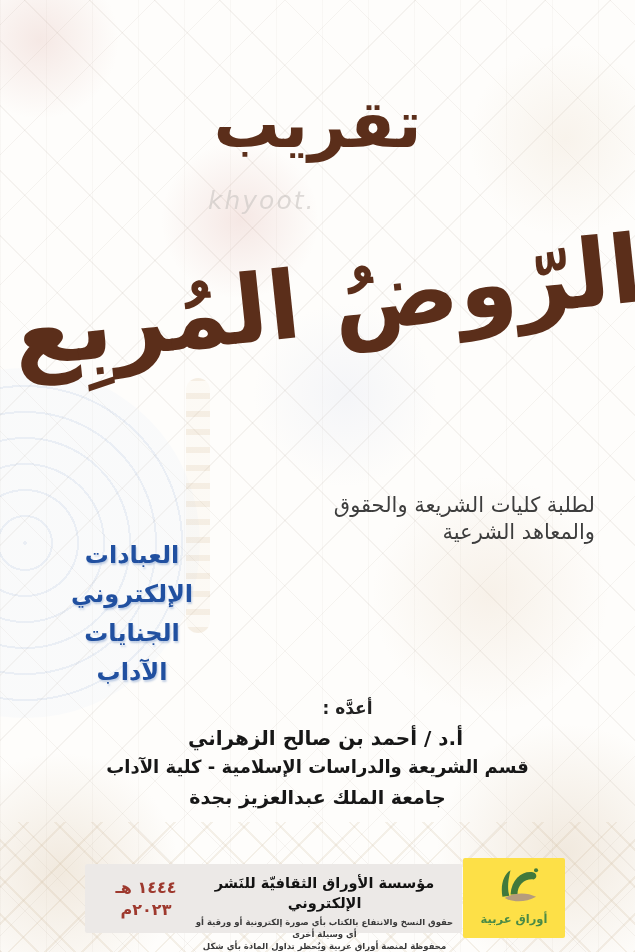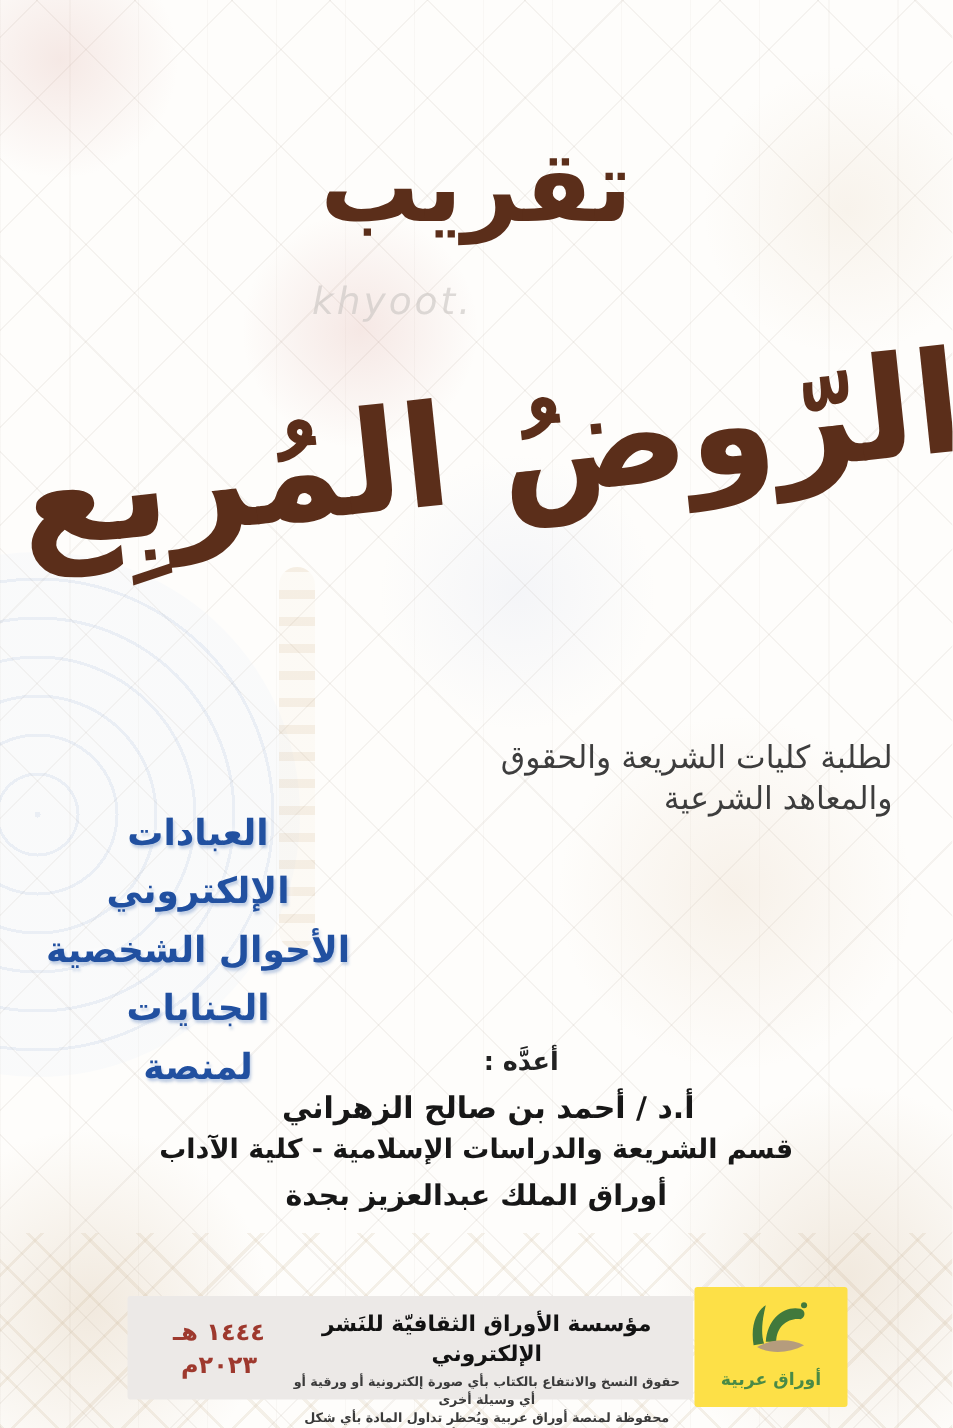--- a/index.html
+++ b/index.html
@@ -156,29 +156,28 @@
 
 
   <div class="audience-block">
     <div>لطلبة كليات الشريعة والحقوق</div>
     <div>والمعاهد الشرعية</div>
   </div>
 
   <div class="topics">
     <div class="topic">العبادات</div>
     <div class="topic">الإلكتروني</div>
-    <div class="topic">الأحوال الشخصية</div>
     <div class="topic">الجنايات</div>
-    <div class="topic">لمنصة</div>
+    <div class="topic">الآداب</div>
   </div>
 
   <div class="prepared-label">أعدَّه :</div>
   <div class="preparer">أ.د / أحمد بن صالح الزهراني</div>
   <div class="department">قسم الشريعة والدراسات الإسلامية - كلية الآداب</div>
-  <div class="university">أوراق الملك عبدالعزيز بجدة</div>
+  <div class="university">جامعة الملك عبدالعزيز بجدة</div>
 
   <div class="footer-band">
     <div class="dates">
       <div>١٤٤٤ هـ</div>
       <div>٢٠٢٣م</div>
     </div>
     <div class="pub-center">
       <div class="pub-title">مؤسسة الأوراق الثقافيّة للنَشر الإلكتروني</div>
       <div class="rights">
         <div>حقوق النسخ والانتفاع بالكتاب بأي صورة إلكترونية أو ورقية أو أي وسيلة أخرى</div>

